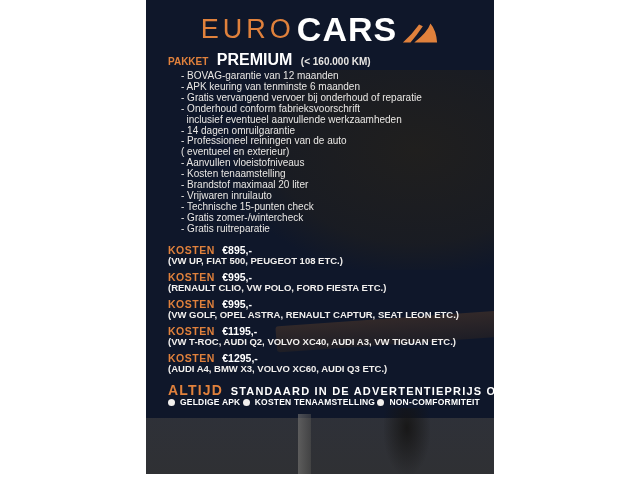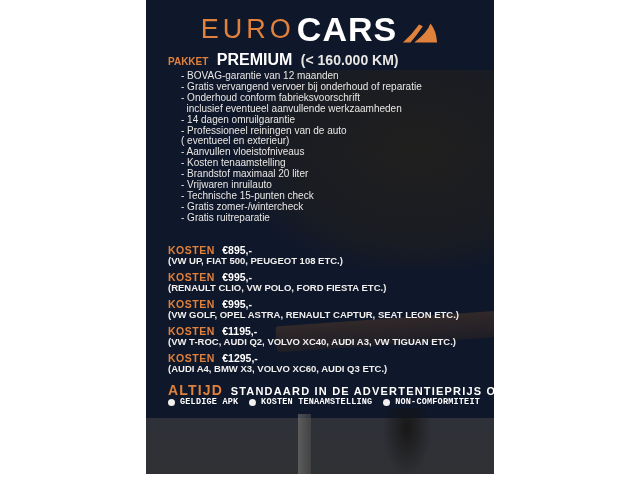--- a/index.html
+++ b/index.html
@@ -43,21 +43,21 @@
     color:#e0813c;font-size:27px;font-weight:400;letter-spacing:4px;
   }
   .logo .cars{
     color:#ffffff;font-size:34px;font-weight:800;letter-spacing:1px;
   }
   .logo svg{margin-left:2px;margin-top:8px;}
 
   .pkg-title{position:absolute;left:22px;top:51px;white-space:nowrap;}
   .pkg-title .t-accent{color:#e0813c;font-size:10px;font-weight:800;}
   .pkg-title .t-rest{color:#ffffff;font-size:16px;font-weight:800;margin-left:4px;}
-  .pkg-title .t-suffix{color:#e8e6e3;font-size:14px;font-weight:600;margin-left:4px;}
+  .pkg-title .t-suffix{color:#e8e6e3;font-size:10px;font-weight:600;margin-left:4px;}
 
   .features{position:absolute;left:22px;top:71px;width:300px;}
   .feature-line{
     color:#e9e7e4;font-size:10px;line-height:10.9px;font-weight:400;
     white-space:nowrap;
     margin-left:13px;
   }
 
   .pricing{position:absolute;left:22px;top:243px;width:310px;}
   .price-block{margin-bottom:3.5px;}
@@ -65,21 +65,21 @@
   .price-line .kosten{color:#e0813c;font-size:10.5px;font-weight:800;letter-spacing:0.5px;}
   .price-line .price{color:#ffffff;font-size:10.5px;font-weight:700;margin-left:3px;}
   .models{color:#f2f0ee;font-size:9.5px;font-weight:700;line-height:10.5px;white-space:nowrap;}
 
   .footer-heading{position:absolute;left:22px;top:381px;white-space:nowrap;}
   .footer-heading .f-accent{color:#e0813c;font-size:14px;font-weight:800;letter-spacing:1.2px;}
   .footer-heading .f-rest{color:#ffffff;font-size:11px;font-weight:800;letter-spacing:1.2px;margin-left:3px;}
 
   .footer-bullets{
     position:absolute;left:22px;top:397px;width:312px;
-    display:flex;justify-content:space-between;align-items:center;font-family:Liberation Mono, monospace;
+    display:flex;justify-content:space-between;align-items:center;
   }
   .fb-item{display:flex;align-items:center;gap:5px;}
   .fb-dot{
     width:7px;height:7px;border-radius:50%;background:#f2f0ee;display:inline-block;
   }
   .fb-label{color:#ffffff;font-size:8.5px;font-weight:800;letter-spacing:0.2px;white-space:nowrap;}
 </style>
 </head>
 <body>
 
@@ -101,20 +101,21 @@
   </div>
 
   <div class="pkg-title">
     <span class="t-accent">PAKKET</span>
     <span class="t-rest">PREMIUM</span>
     <span class="t-suffix">(&lt; 160.000 KM)</span>
   </div>
 
   <div class="features">
     <div class="feature-line">- BOVAG-garantie van 12 maanden</div>
+    <div class="feature-line">- APK keuring van tenminste 6 maanden</div>
     <div class="feature-line">- Gratis vervangend vervoer bij onderhoud of reparatie</div>
     <div class="feature-line">- Onderhoud conform fabrieksvoorschrift</div>
     <div class="feature-line">&nbsp;&nbsp;inclusief eventueel aanvullende werkzaamheden</div>
     <div class="feature-line">- 14 dagen omruilgarantie</div>
     <div class="feature-line">- Professioneel reiningen van de auto</div>
     <div class="feature-line">( eventueel en exterieur)</div>
     <div class="feature-line">- Aanvullen vloeistofniveaus</div>
     <div class="feature-line">- Kosten tenaamstelling</div>
     <div class="feature-line">- Brandstof maximaal 20 liter</div>
     <div class="feature-line">- Vrijwaren inruilauto</div>

